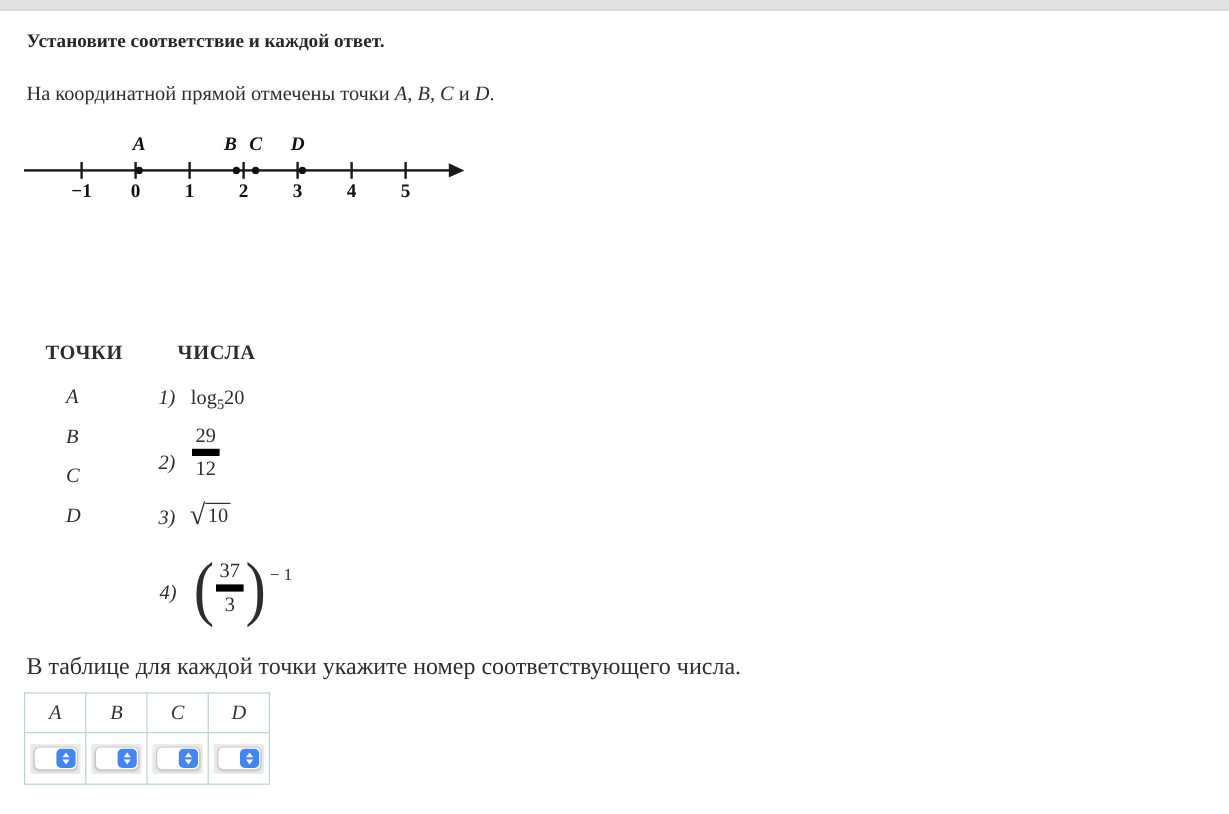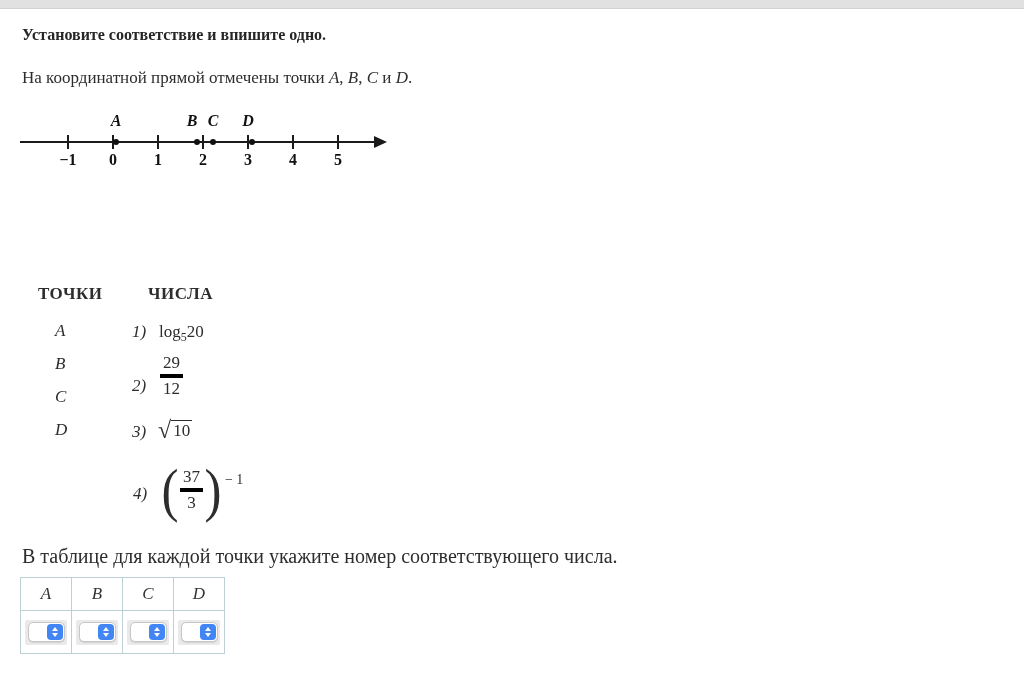--- a/index.html
+++ b/index.html
@@ -32,21 +32,21 @@
   
   #match { left:22px; top:284px; width:340px; height:255px; font-size:17px; }
   .col-header { position:absolute; top:0; font-weight:bold; letter-spacing:.5px; }
   #points-header { left:16px; }
   #numbers-header { left:126px; }
   .pt-item { position:absolute; left:33px; font-style:italic; }
   .num-label { position:absolute; font-style:italic; }
   .num-formula { position:absolute; }
   sub.log-sub { font-size:12px; vertical-align:-4px; }
   .frac { display:inline-block; text-align:center; vertical-align:middle; }
-  .frac .top { display:block; padding:0 3px 1px; border-bottom:4px solid #000000; line-height:20px; }
+  .frac .top { display:block; padding:0 3px 1px; border-bottom:6px solid #000000; line-height:20px; }
   .frac .bot { display:block; padding-top:1px; line-height:20px; }
   .sqrt-sign { font-size:24px; line-height:20px; vertical-align:-2px; }
   .radicand { border-top:1px solid #2d2d2d; padding:0 2px; }
   #num4-group { position:absolute; left:138px; top:172px; display:flex; align-items:center; height:68px; }
   .big-paren { font-size:60px; font-weight:400; line-height:64px; color:#2d2d2d;
                font-family:"Liberation Serif",serif; transform:scaleX(.85); }
   #num4-exp { align-self:flex-start; margin-top:16px; margin-left:2px; font-size:14px; white-space:pre; }
 
   
   #instruction { left:22px; top:545px; font-size:20px; }
@@ -65,21 +65,21 @@
   .chev-up { width:0; height:0; border-left:3px solid transparent; border-right:3px solid transparent;
              border-bottom:4px solid #ffffff; }
   .chev-down { width:0; height:0; border-left:3px solid transparent; border-right:3px solid transparent;
                border-top:4px solid #ffffff; }
 </style>
 </head>
 <body>
 
 <div id="topbar" class="abs"></div>
 
-<div id="title" class="abs">Установите соответствие и впишите одно.</div>
+<div id="title" class="abs">Установите соответствие и каждой ответ.</div>
 
 <div id="intro" class="abs"><span>На координатной прямой отмечены точки </span><span class="it">A</span><span>, </span><span class="it">B</span><span>, </span><span class="it">C</span><span> и </span><span class="it">D</span><span>.</span></div>
 
 <div id="numberline" class="abs">
   <div id="axis"></div>
   <div id="axis-arrow"></div>
 
   <div class="tick" style="left:47px"></div>
   <div class="tick" style="left:92px"></div>
   <div class="tick" style="left:137px"></div>

